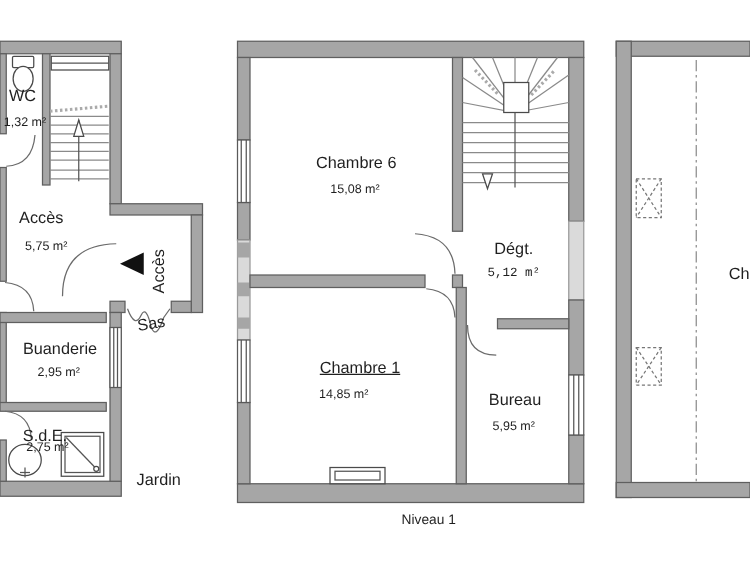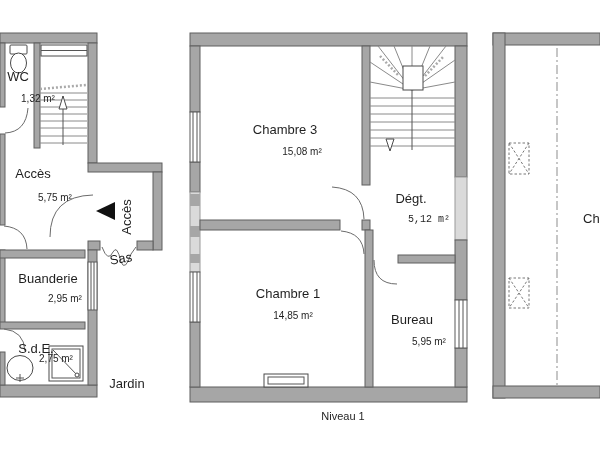--- a/index.html
+++ b/index.html
@@ -2,21 +2,21 @@
 <html><head>
 <meta charset="utf-8">
 <style>
   html,body{margin:0;padding:0;background:#ffffff;}
   .plan{position:relative;width:600px;height:450px;background:#ffffff;overflow:hidden;
         font-family:"Liberation Sans",sans-serif;text-align:right;}
   .plan svg{position:absolute;left:0;top:0;}
   .lbl{position:absolute;color:#1f1f1f;white-space:nowrap;transform:translateX(-50%);
        font-family:"Liberation Sans",sans-serif;}
   .name{font-size:13px;line-height:14px;}
-  .area{font-size:10px;line-height:11px;margin-left:18px;}
+  .area{font-size:10px;line-height:11px;}
   .caption{font-size:11px;line-height:14px;}
   .rot90{transform:translateX(-50%) translateY(-50%) rotate(-90deg);transform-origin:center;}
   .rot8{transform:translateX(-50%) rotate(-9deg);}
   .wall{fill:#a6a6a6;stroke:#5f5f5f;stroke-width:1;}
   .lightwall{fill:#dadada;stroke:#9a9a9a;stroke-width:1;}
   .chunk{fill:#a6a6a6;stroke:none;}
   .win{fill:#ffffff;stroke:#5a5a5a;stroke-width:1;}
   .thin{stroke:#555555;stroke-width:1;fill:none;}
   .tread{stroke:#8a8a8a;stroke-width:1;fill:none;}
   .arc{stroke:#6b6b6b;stroke-width:1;fill:none;}
@@ -200,25 +200,25 @@
   <div class="lbl name" style="left:33px;top:167px;">Accès</div>
   <div class="lbl area" style="left:37px;top:192px;">5,75 m²</div>
   <div class="lbl name" style="left:48px;top:272px;">Buanderie</div>
   <div class="lbl area" style="left:47px;top:293px;">2,95 m²</div>
   <div class="lbl name" style="left:36px;top:330px;margin-top:12px;">S.d.E.</div>
   <div class="lbl area" style="left:38px;top:353px;">2,75 m²</div>
   <div class="lbl name rot8" style="left:121px;top:252px;">Sas</div>
   <div class="lbl name rot90" style="left:127px;top:217px;">Accès</div>
   <div class="lbl name" style="left:127px;top:377px;">Jardin</div>
 
-  <div class="lbl name" style="left:285px;top:123px;">Chambre 3</div>
+  <div class="lbl name" style="left:285px;top:123px;">Chambre 6</div>
   <div class="lbl area" style="left:284px;top:146px;">15,08 m²</div>
   <div class="lbl name" style="left:411px;top:192px;">Dégt.</div>
   <div class="lbl area" style="left:411px;top:214px;font-family:Liberation Mono, monospace;">5,12 m²</div>
-  <div class="lbl name" style="left:288px;top:287px;">Chambre 1</div>
+  <div class="lbl name" style="left:288px;top:287px;text-decoration:underline;">Chambre 1</div>
   <div class="lbl area" style="left:275px;top:310px;">14,85 m²</div>
   <div class="lbl name" style="left:412px;top:313px;">Bureau</div>
   <div class="lbl area" style="left:411px;top:336px;">5,95 m²</div>
 
   <div class="lbl caption" style="left:343px;top:409px;">Niveau 1</div>
 
   <div class="lbl name" style="left:583px;top:212px;transform:none;">Ch</div>
 </div>
 
 </body></html>

